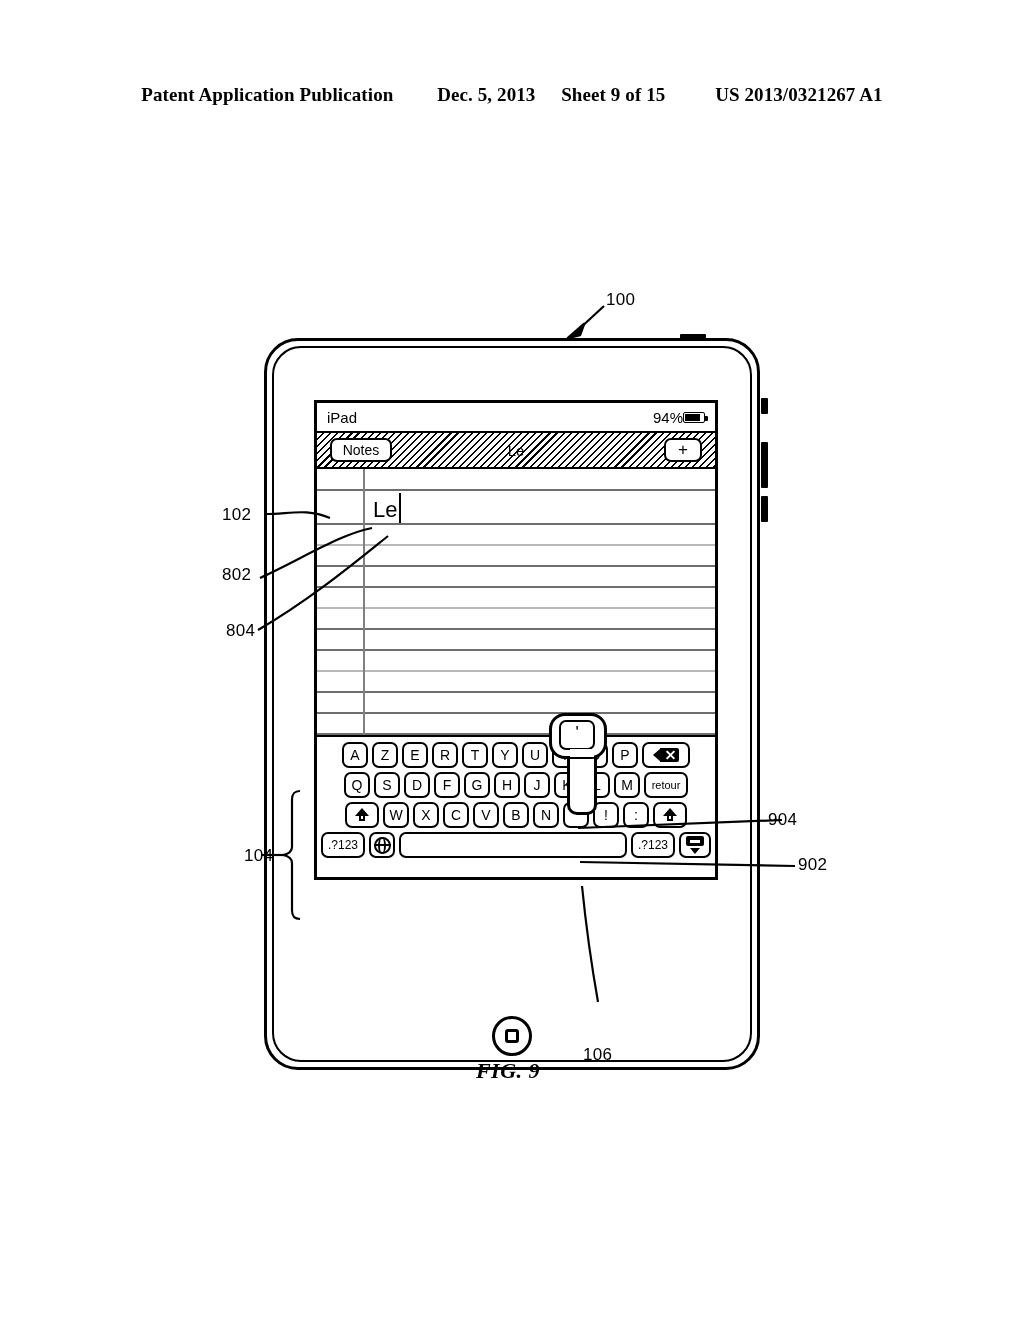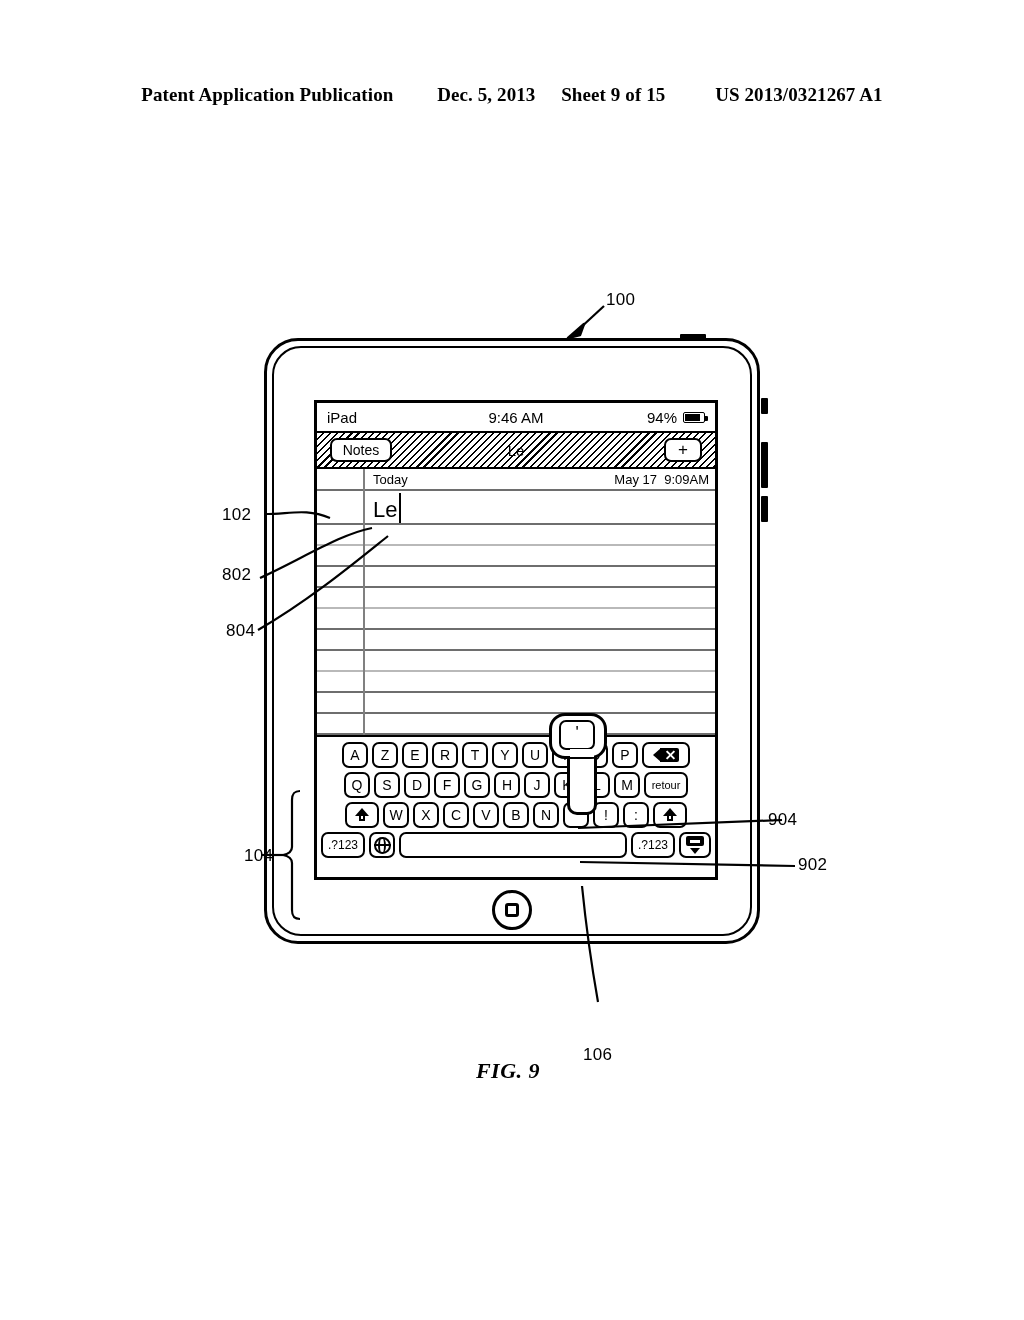--- a/index.html
+++ b/index.html
@@ -74,21 +74,21 @@
     height: 1320px;
     pointer-events: none;
   }
 
   
   .device {
     position: absolute;
     left: 264px;
     top: 338px;
     width: 496px;
-    height: 606px;
+    height: 732px;
   }
   .device-body {
     position: absolute;
     inset: 0;
     border: 3px solid #000;
     border-radius: 34px;
     background: #fff;
     box-sizing: border-box;
   }
   .device-body-inner {
@@ -166,21 +166,21 @@
     align-items: center;
     font-size: 15px;
   }
   .status-left { position: absolute; left: 10px; }
   .status-center {
     position: absolute; left: 0; width: 100%;
     text-align: center;
   }
   .status-right {
     position: absolute; right: 10px;
-    display: flex; align-items: center; gap: 6px;
+    display: flex; align-items: center; 
   }
   .battery-icon {
     position: relative;
     width: 22px; height: 11px;
     border: 1.5px solid #000;
     border-radius: 2px;
     box-sizing: border-box;
     background: #fff;
   }
   .battery-icon::before {
@@ -542,39 +542,33 @@
   <div class="camera-notch"></div>
   <div class="side-btn side-btn-1"></div>
   <div class="side-btn side-btn-2"></div>
   <div class="side-btn side-btn-3"></div>
   <div class="home-button"></div>
 
   <div class="screen">
 
     <div class="status-bar">
       <div class="status-left">iPad</div>
-      <div class="status-center">9:46 AM</div>
       <div class="status-right">
         <span>94%</span>
         <span class="battery-icon"></span>
       </div>
     </div>
 
     <div class="nav-bar">
       <div class="nav-btn nav-btn-back">Notes</div>
       <div class="nav-title">Le</div>
       <div class="nav-btn nav-btn-add">+</div>
     </div>
 
     <div class="note-body">
-      <div class="note-header-row">
-        <span class="note-today">Today</span>
-        <span class="note-date">May 17</span>
-        <span class="note-time">9:09AM</span>
-      </div>
       <div class="note-rules">
         <div class="rule-line" style="top:0px"></div>
         <div class="rule-line" style="top:34px"></div>
         <div class="rule-line light" style="top:55px"></div>
         <div class="rule-line" style="top:76px"></div>
         <div class="rule-line" style="top:97px"></div>
         <div class="rule-line light" style="top:118px"></div>
         <div class="rule-line" style="top:139px"></div>
         <div class="rule-line" style="top:160px"></div>
         <div class="rule-line light" style="top:181px"></div>

